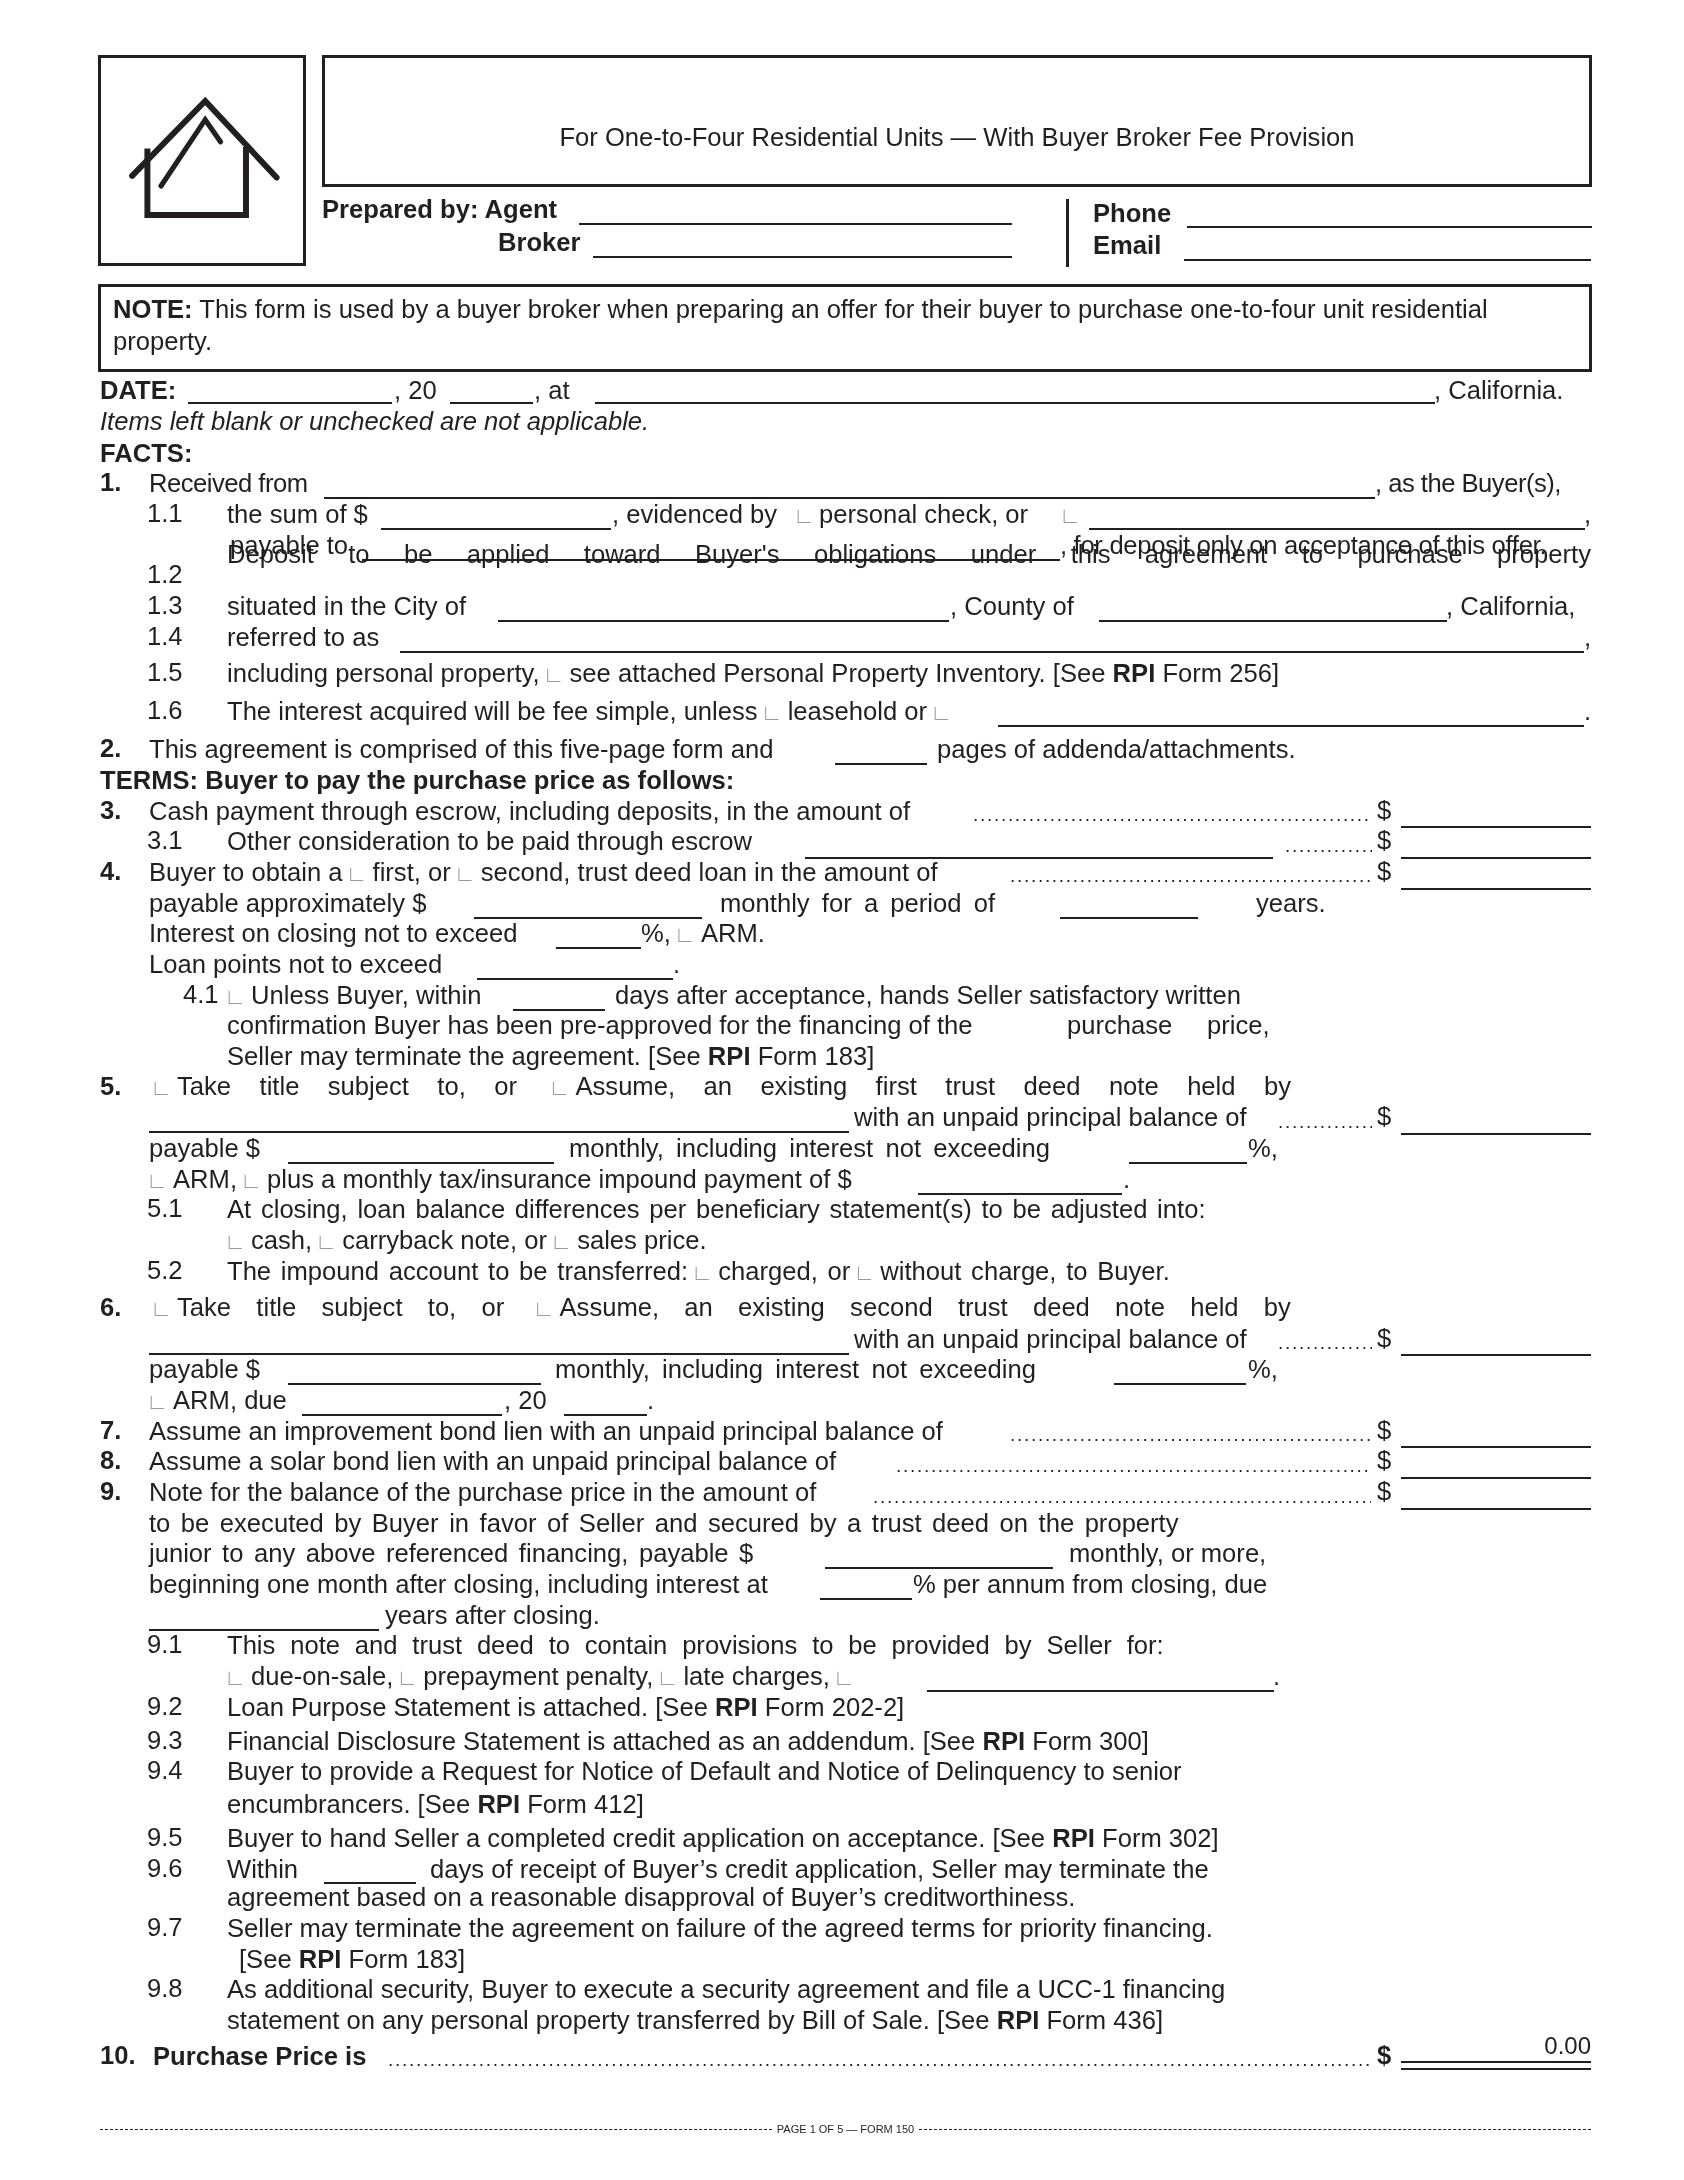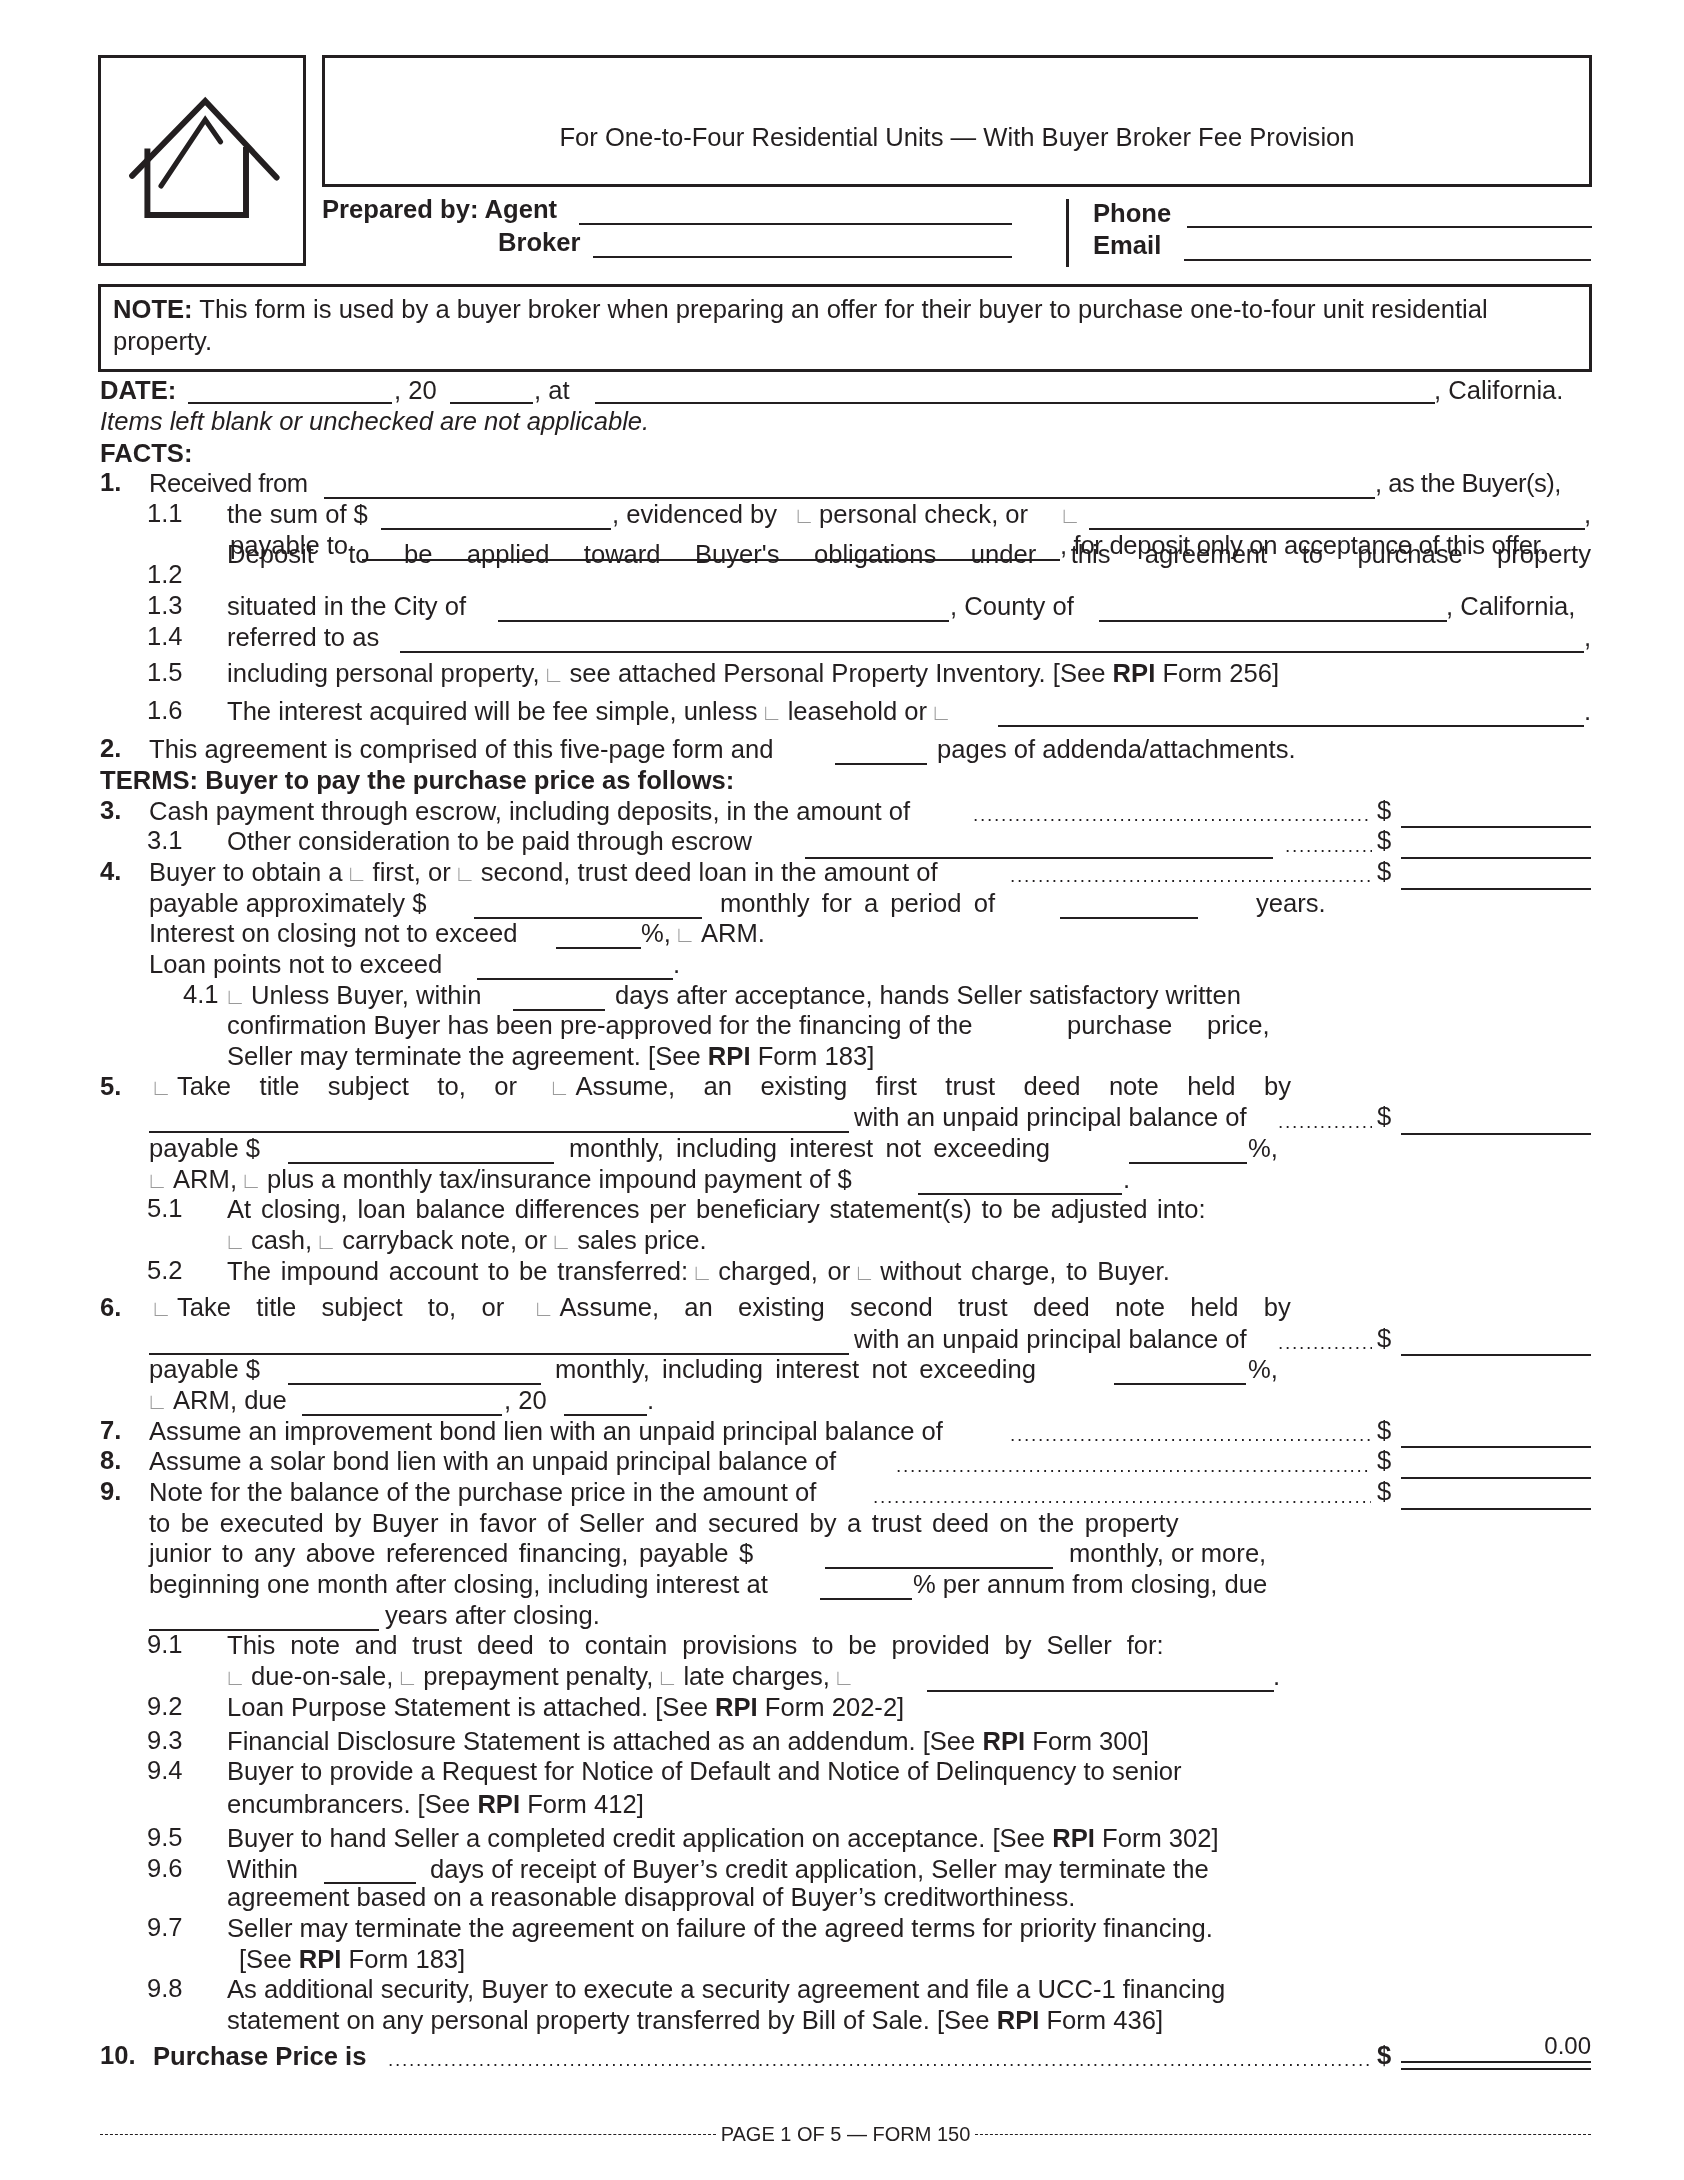--- a/index.html
+++ b/index.html
@@ -359,16 +359,16 @@
 <div class="bnum" style="left:100px;top:2041px;">10.</div>
 <div class="abs txt b" style="left:153px;top:2041px;">Purchase Price is</div>
 <div class="dots" style="left:388px;top:2049px;width:984px;">.................................................................................................................................................................................................................................................................................................................</div>
 <div class="dollar b" style="left:1377px;top:2041px;">$</div>
 <div class="abs" style="left:1401px;top:2032px;width:190px;text-align:right;font-size:24px;">0.00</div>
 <div class="line" style="left:1401px;top:2061px;width:190px;border-top-width:2.6px;"></div>
 <div class="line" style="left:1401px;top:2068px;width:190px;border-top-width:2.6px;"></div>
 
 <div class="abs" style="left:100px;top:2123px;width:1491px;display:flex;align-items:center;">
   <div style="flex:1;border-top:1.7px dashed #231f20;margin-right:5.1px;"></div>
-  <span style="font-size:20px;">PAGE 1 OF 5 — FORM 150</span>
+  <span style="font-size:11px;">PAGE 1 OF 5 — FORM 150</span>
   <div style="flex:1;border-top:1.7px dashed #231f20;margin-left:5.1px;"></div>
 </div>
 
 
 </body></html>

